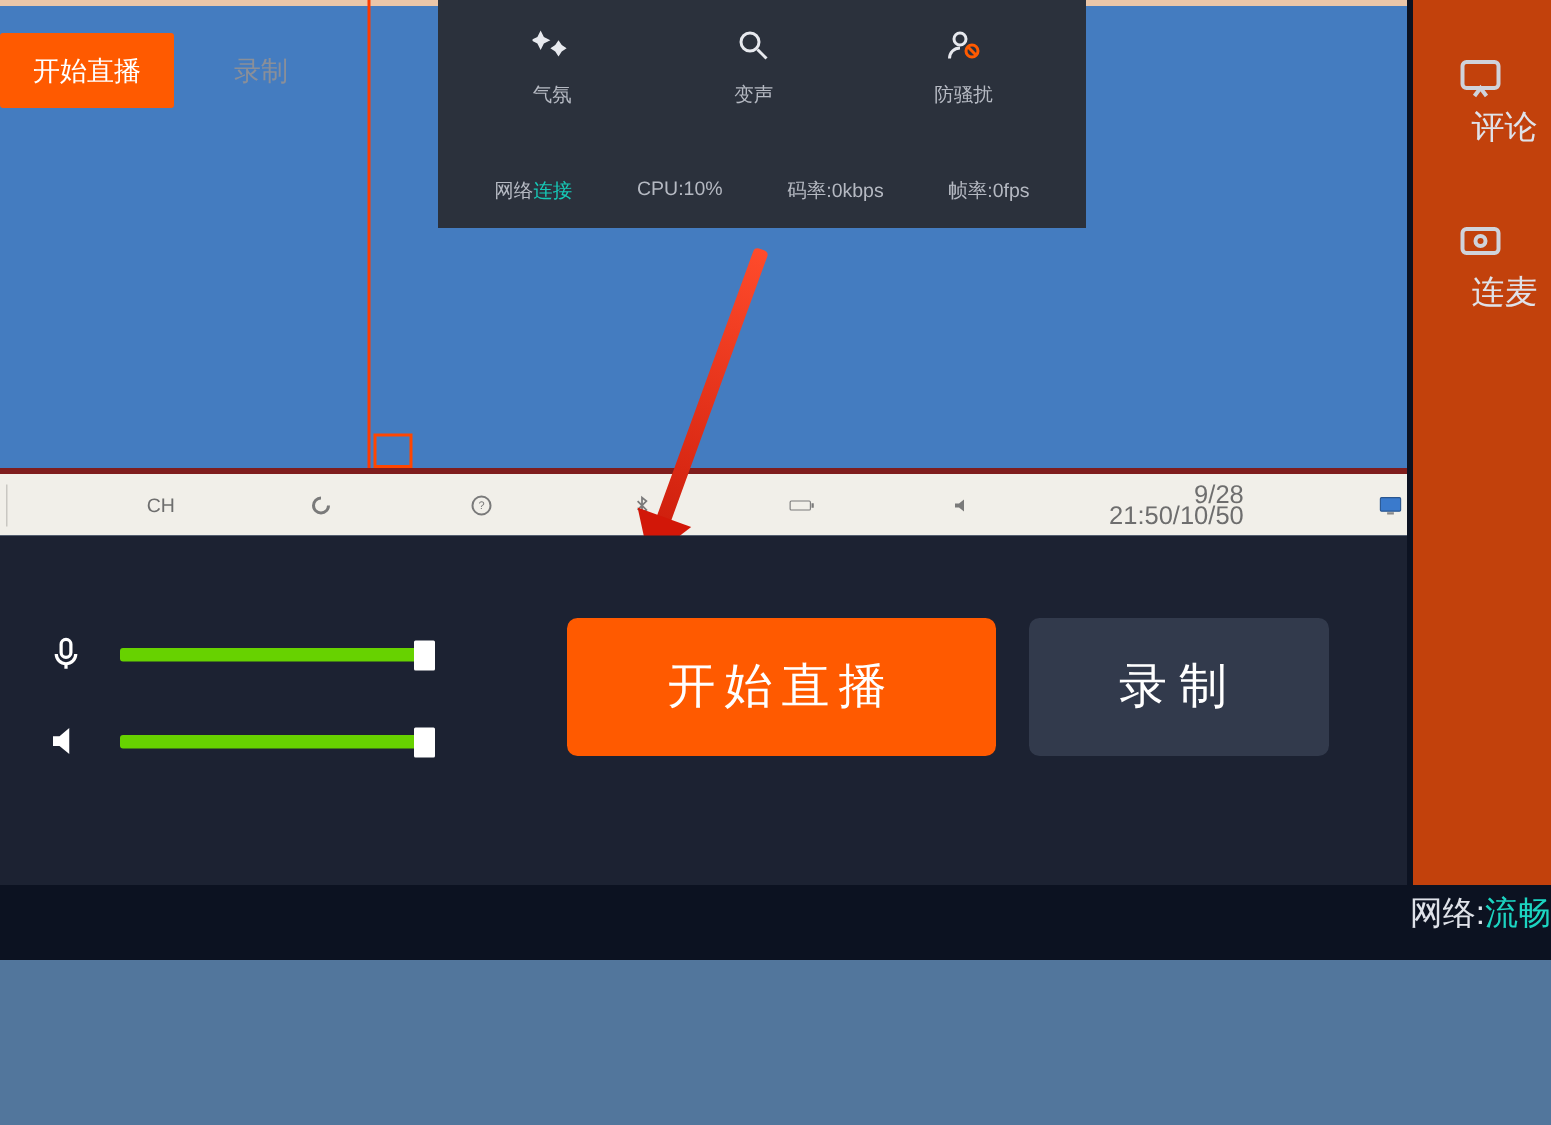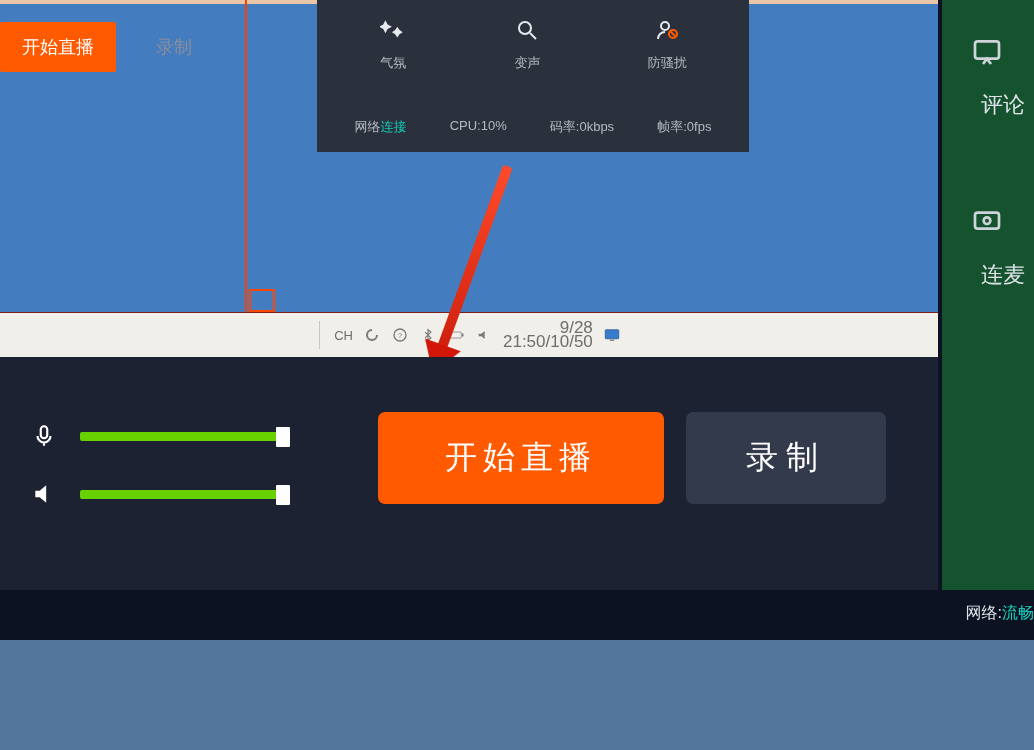--- a/index.html
+++ b/index.html
@@ -9,28 +9,28 @@
 
     
     .top-buttons{position:absolute;left:0;top:22px;display:flex;gap:18px;}
     .tbtn{height:50px;padding:0 22px;display:flex;align-items:center;justify-content:center;font-size:18px;border-radius:2px;cursor:pointer;}
     .tbtn-primary{background:#ff5a00;color:#fff;}
     .tbtn-ghost{background:transparent;color:#8a8f99;}
 
     
     .preview{position:absolute;left:0;top:0;width:946px;height:357px;background:#447cc0;}
     .preview:before{content:"";position:absolute;left:0;top:0;width:946px;height:4px;background:#eac6a9;}
-    .taskbar{position:absolute;left:0;bottom:0;width:946px;height:45px;background:#f1efe9;border-top:1px solid #7f1d1d;display:flex;align-items:center;justify-content:center;padding-right:10px;gap:10px;color:#6e6e6e;font-size:13px;}
+    .taskbar{position:absolute;left:0;bottom:0;width:946px;height:45px;background:#f1efe9;border-top:4px solid #7f1d1d;display:flex;align-items:center;justify-content:space-between;padding-right:10px;gap:10px;color:#6e6e6e;font-size:13px;}
     .sys-sep{height:28px;width:1px;background:#c9c7c2;margin:0 4px;}
     .sys-icon{display:inline-flex;align-items:center;justify-content:center;width:18px;height:18px;color:#7a7a7a;}
     .sys-clock{font-size:17px;line-height:14px;text-align:right;min-width:72px;}
     .red-sq{position:absolute;left:249px;bottom:45px;width:26px;height:23px;border:2px solid #ff4600;}
 
     
-    .status-panel{position:absolute;left:317px;top:0;width:432px;height:152px;background:#2b313c;color:#cfd3db;padding:16px 22px;display:flex;flex-direction:column;justify-content:space-between;}
+    .status-panel{position:absolute;left:292px;top:0;width:432px;height:152px;background:#2b313c;color:#cfd3db;padding:16px 22px;display:flex;flex-direction:column;justify-content:space-between;}
     .status-row-top{display:flex;gap:26px;justify-content:space-around;}
     .status-item{display:flex;flex-direction:column;align-items:center;gap:10px;}
     .status-item .ic{width:28px;height:28px;display:flex;align-items:center;justify-content:center;color:#e7e9ee;}
     .status-item .lbl{font-size:13px;color:#b5b9c2;}
     .status-row-bottom{display:flex;gap:12px;font-size:13px;color:#b5b9c2;justify-content:space-around;}
     .status-row-bottom .teal{color:#16c9b7;}
 
     
     .vline{position:absolute;left:245px;top:0;width:2px;height:312px;background:#ff3b00;}
     .arrow{position:absolute;left:467px;top:160px;transform:rotate(20deg);}
@@ -44,26 +44,26 @@
     .aud-ic{color:#fff;width:28px;height:28px;display:flex;align-items:center;justify-content:center;}
     .bar{width:202px;height:9px;background:#67d200;border-radius:2px;position:relative;}
     .handle{position:absolute;right:-8px;top:-5px;width:14px;height:20px;background:#fff;border-radius:1px;}
 
     .big-btns{position:absolute;left:378px;top:55px;display:flex;gap:22px;}
     .bbtn{height:92px;display:flex;align-items:center;justify-content:center;border-radius:7px;font-size:32px;cursor:pointer;}
     .bbtn-primary{width:286px;background:#ff5a00;color:#fff;letter-spacing:6px;}
     .bbtn-secondary{width:200px;background:#323a4c;color:#fff;letter-spacing:8px;}
 
     
-    .rside{position:absolute;right:0;top:0;width:96px;height:590px;background:#14532d;border-left:4px solid #0c1221;display:flex;flex-direction:column;align-items:center;padding-top:36px;gap:20px;overflow:hidden;}
+    .rside{position:absolute;right:0;top:0;width:96px;height:590px;background:#c2410c;border-left:4px solid #0c1221;display:flex;flex-direction:column;align-items:center;padding-top:36px;overflow:hidden;}
     .rside .ric{width:34px;height:34px;color:#cfd3db;}
     .rside .rlbl{font-size:22px;color:#dfe2e9;writing-mode:horizontal-tb;white-space:nowrap;margin-left:30px;}
     .rside .rgap{height:46px;}
 
-    .net-status{position:absolute;right:0;bottom:122px;font-size:16px;color:#dfe2e9;padding:4px 0;}
+    .net-status{position:absolute;right:0;bottom:122px;font-size:22px;color:#dfe2e9;padding:4px 0;}
     .net-status .teal{color:#1cd4c1;}
 
     
     .band{position:absolute;left:0;top:640px;width:1034px;height:110px;background:#52769c;}
 
     svg{display:block;}
   </style>
 </head>
 <body>
 

